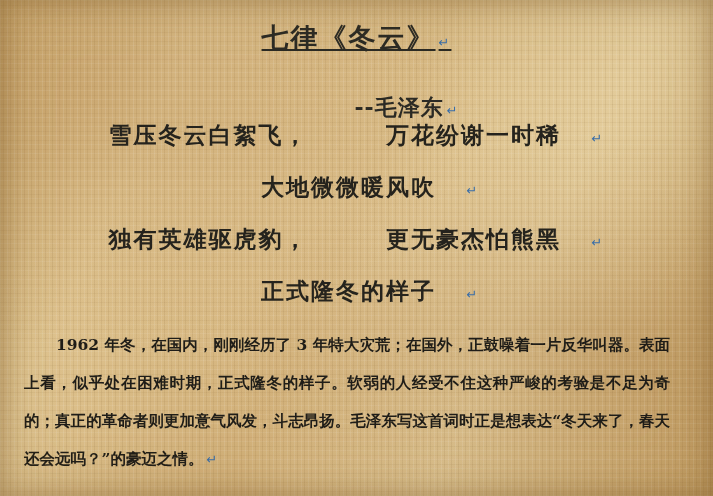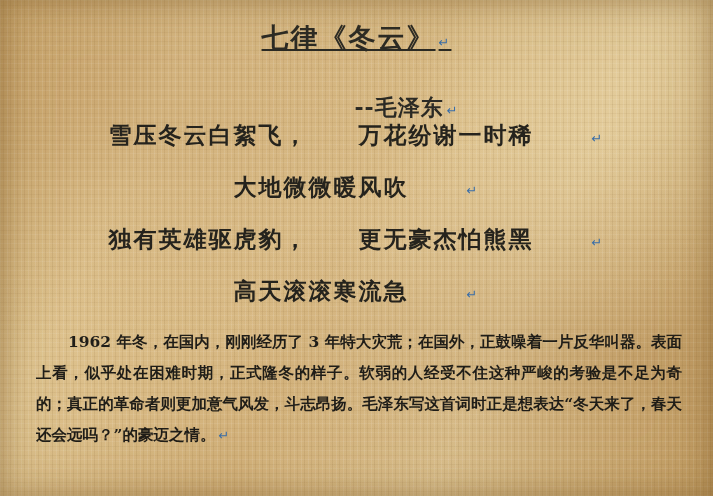--- a/index.html
+++ b/index.html
@@ -107,39 +107,39 @@
     color: #25231d;
     letter-spacing: 2px;
     font-family: "DejaVu Serif", serif;
   }
   .poem-line .seg-a {
     width: 250px;
     text-align: left;
   }
   .poem-line .seg-b {
     width: 230px;
-    text-align: left;
+    text-align: center;
   }
 
   .pilcrow {
     color: #3a6ea8;
     font-size: 13px;
     font-weight: normal;
     font-family: "DejaVu Sans", sans-serif;
     margin-left: 3px;
     vertical-align: baseline;
   }
 
   .prose {
     position: absolute;
     top: 326px;
-    left: 36px;
+    left: 24px;
     width: 646px;
     font-size: 15.5px;
-    line-height: 31px;
+    line-height: 38px;
     color: #1f1d18;
     text-align: justify;
     text-indent: 32px;
     font-family: "DejaVu Serif", serif;
     font-weight: bold;
   }
 </style>
 </head>
 <body>
 
@@ -166,21 +166,21 @@
       <span class="pilcrow">↵</span>
     </div>
 
     <div class="poem-line">
       <span class="seg-a">独有英雄驱虎豹，</span>
       <span class="seg-b">更无豪杰怕熊黑</span>
       <span class="pilcrow">↵</span>
     </div>
 
     <div class="poem-line">
-      <span class="seg-b">高天滚滚寒流急</span>
+      <span class="seg-b">正式隆冬的样子</span>
       <span class="pilcrow">↵</span>
     </div>
 
   </div>
 
   <div class="prose"><span>1962 年冬，在国内，刚刚经历了 3 年特大灾荒；在国外，正鼓噪着一片反华叫器。表面上看，似乎处在困难时期，正式隆冬的样子。软弱的人经受不住这种严峻的考验是不足为奇的；真正的革命者则更加意气风发，斗志昂扬。毛泽东写这首词时正是想表达“冬天来了，春天还会远吗？”的豪迈之情。</span><span class="pilcrow">↵</span></div>
 
 </div>
 
 </body></html>

